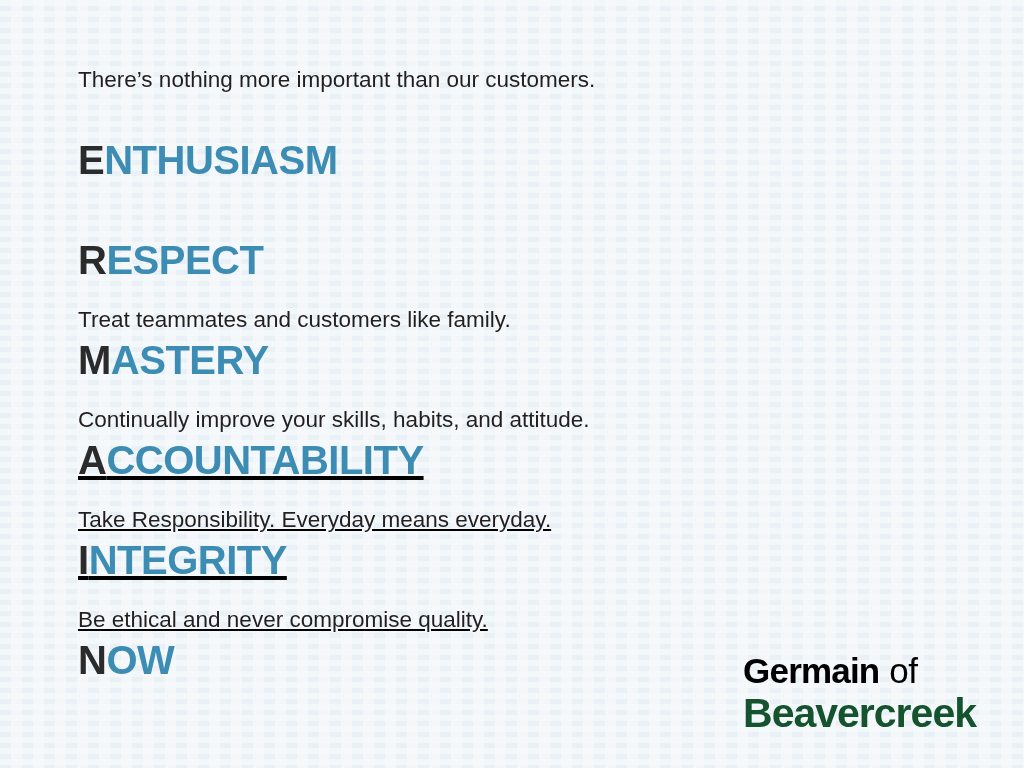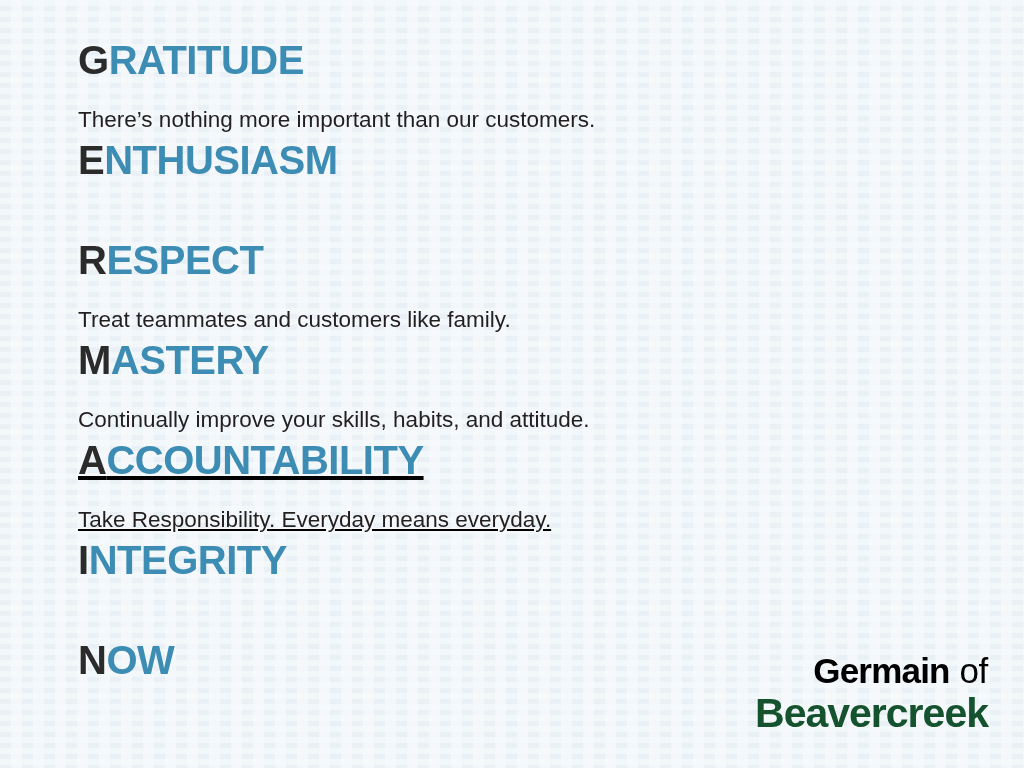--- a/index.html
+++ b/index.html
@@ -79,23 +79,23 @@
     color:#231f20;
     line-height:1.0;
     margin-top:29px;
     white-space:nowrap;
   }
 
   
   #logo {
     position:absolute;
     z-index:3;
-    right:36px;
+    right:48px;
     bottom:34px;
-    text-align:right;
+    text-align:left;
     line-height:1.0;
   }
   #logo .logo-line1 {
     font-size:35px;
     color:#000000;
     white-space:nowrap;
   }
   #logo .logo-brand {
     font-weight:bold;
     letter-spacing:-0.8px;
@@ -116,21 +116,20 @@
 </head>
 <body>
 
 <div id="texture"></div>
 <div id="texture2"></div>
 <div id="wash"></div>
 
 <div id="page">
 
   <div class="value-block" style="top:40px;">
-    <div class="value-heading"><span class="initial">G</span><span class="rest">RATITUDE</span></div>
     <div class="value-desc">There’s nothing more important than our customers.</div>
   </div>
 
   <div class="value-block" style="top:140px;">
     <div class="value-heading"><span class="initial">E</span><span class="rest">NTHUSIASM</span></div>
   </div>
 
   <div class="value-block" style="top:340px;">
     <div class="value-heading"><span class="initial">M</span><span class="rest">ASTERY</span></div>
     <div class="value-desc">Continually improve your skills, habits, and attitude.</div>
@@ -139,22 +138,23 @@
   <div class="value-block" style="top:240px;">
     <div class="value-heading"><span class="initial">R</span><span class="rest">ESPECT</span></div>
     <div class="value-desc">Treat teammates and customers like family.</div>
   </div>
 
   <div class="value-block" style="top:440px;text-decoration:underline;">
     <div class="value-heading"><span class="initial">A</span><span class="rest">CCOUNTABILITY</span></div>
     <div class="value-desc">Take Responsibility. Everyday means everyday.</div>
   </div>
 
-  <div class="value-block" style="top:540px;">
+  <div class="value-block" style="top:540px;text-decoration:underline;">
     <div class="value-heading"><span class="initial">I</span><span class="rest">NTEGRITY</span></div>
+    <div class="value-desc">Be ethical and never compromise quality.</div>
   </div>
 
   <div class="value-block" style="top:640px;">
     <div class="value-heading"><span class="initial">N</span><span class="rest">OW</span></div>
   </div>
 
 </div>
 
 <div id="logo">
   <div class="logo-line1"><span class="logo-brand">Germain</span> <span class="logo-of">of</span></div>

